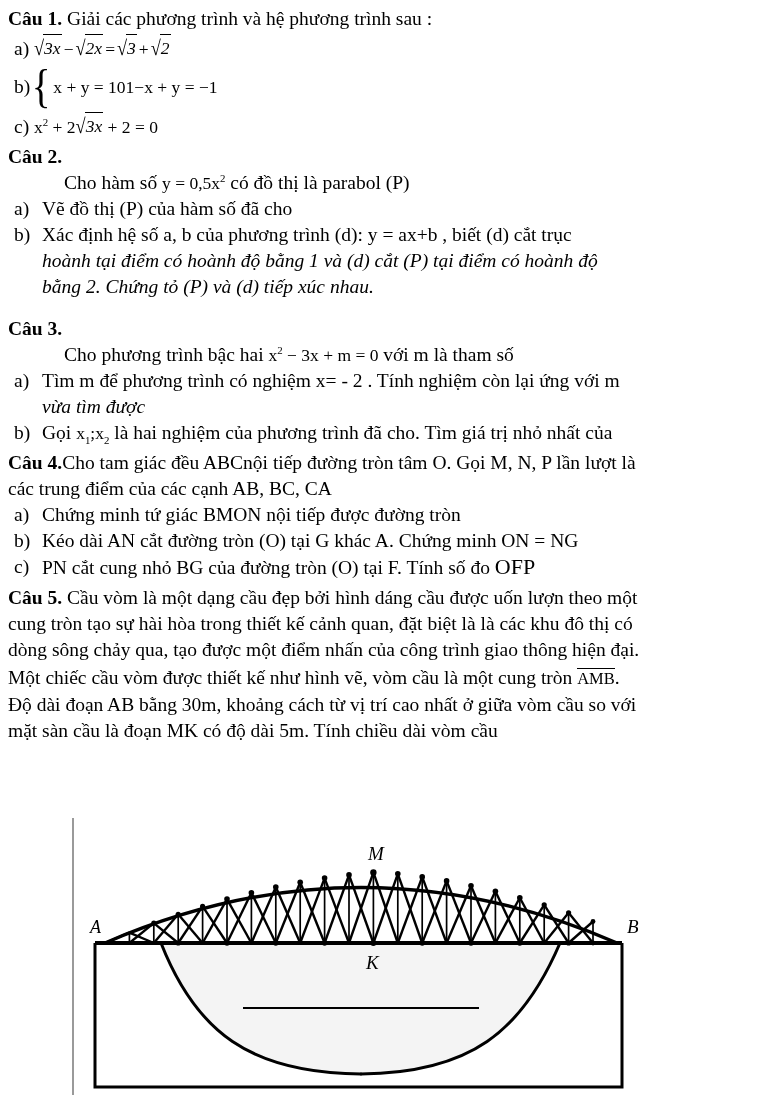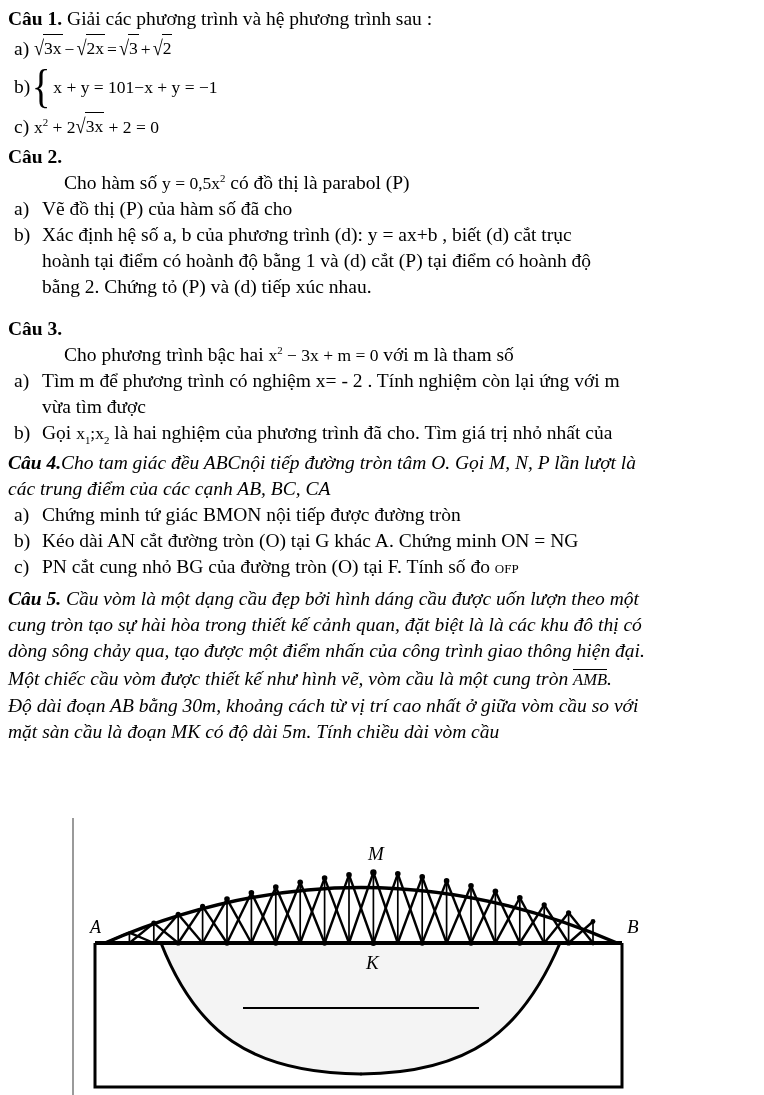--- a/index.html
+++ b/index.html
@@ -31,21 +31,20 @@
 
   
   .line {
     font-size: 19.5px;
     line-height: 26px;
     white-space: nowrap;
   }
   .wrapline {
     font-size: 19.5px;
     line-height: 26px;
-    font-style: italic;
   }
   .hdr {
     font-weight: bold;
     font-size: 19.5px;
   }
   .q-head {
     font-size: 19.5px;
     line-height: 26px;
     margin-top: 2px;
   }
@@ -65,20 +64,21 @@
   }
   .sub-item .marker {
     position: absolute;
     left: 6px;
     top: 0;
   }
   .cont {
     padding-left: 34px;
     font-size: 19.5px;
     line-height: 26px;
+    font-style: italic;
   }
 
   
   .math {
     font-size: 17.5px;
     font-family: "Liberation Serif", "DejaVu Serif", serif;
     white-space: nowrap;
   }
   .math .op { padding: 0 2px; }
   sup.ex {
@@ -89,20 +89,21 @@
   sub.ix {
     font-size: 0.62em;
     vertical-align: sub;
     line-height: 0;
   }
   
   .sqrt {
     display: inline-block;
     position: relative;
     white-space: nowrap;
+    font-style: italic;
   }
   .sqrt > .rad {
     font-size: 1.05em;
     display: inline-block;
     transform: scaleY(1.15) translateY(-0.5px);
   }
   .sqrt > .bod {
     display: inline-block;
     border-top: 1.3px solid #000;
     padding: 0 1px 0 1px;
@@ -234,21 +235,21 @@
         <span class="marker">a)</span>
         <span>Chứng minh tứ giác BMON nội tiếp được đường tròn</span>
       </div>
       <div class="sub-item">
         <span class="marker">b)</span>
         <span>Kéo dài AN cắt đường tròn (O) tại G khác A. Chứng minh ON = NG</span>
       </div>
       <div class="sub-item">
         <span class="marker">c)</span>
         <span>PN cắt  cung nhỏ BG của đường tròn (O) tại F. Tính số đo</span>
-        <span class="math" style="font-size:13px;">OFP</span>
+        <span class="math" style="font-size:22px;">OFP</span>
       </div>
     </div>
 
     <div class="wrapline" style="margin-top:4px;">
       <span class="hdr">Câu 5.</span><span> Cầu vòm là một dạng cầu đẹp bởi hình dáng cầu được uốn lượn theo một</span>
     </div>
     <div class="wrapline">cung tròn tạo sự hài hòa trong thiết kế cảnh quan, đặt biệt là là các khu đô thị có</div>
     <div class="wrapline">dòng sông chảy qua, tạo được một điểm nhấn của công trình giao thông hiện đại.</div>
     <div class="wrapline" style="margin-top:2px;">
       <span>Một chiếc cầu vòm được thiết kế như hình vẽ, vòm cầu là một cung tròn</span>

